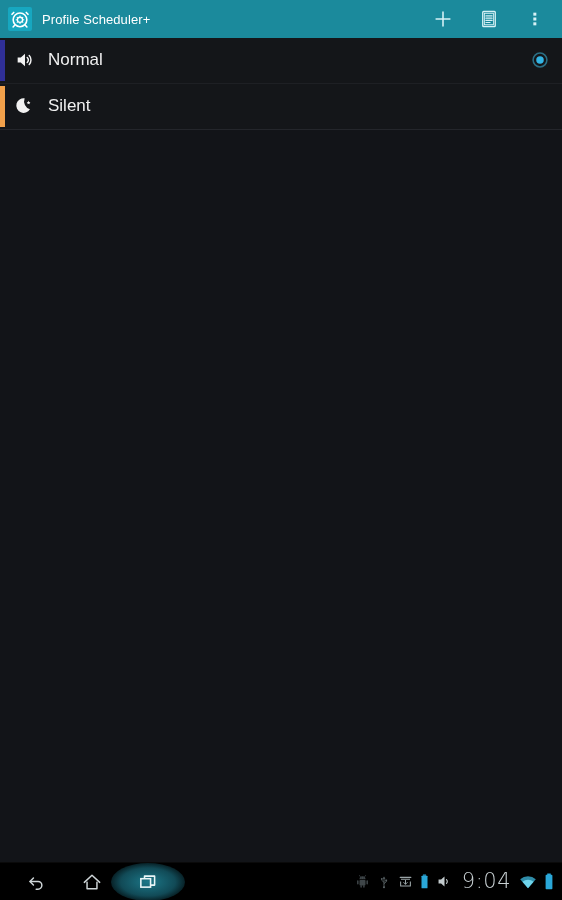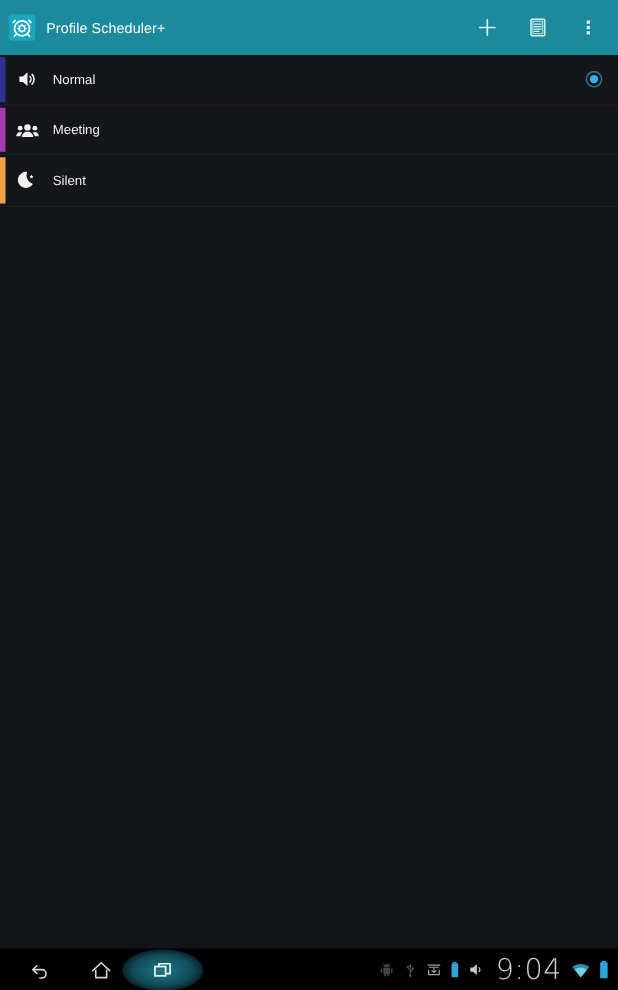--- a/index.html
+++ b/index.html
@@ -12,21 +12,21 @@
   #screen {
     position: relative;
     width: 562px; height: 900px;
     background: #121418;
     display: flex;
     flex-direction: column;
   }
 
   
   .action-bar {
-    height: 50px;
+    height: 38px;
     background: #1b8a9c;
     display: flex;
     align-items: center;
     padding: 0 4px 0 8px;
     flex: none;
     position: relative;
     box-shadow: 0 1px 0 rgba(0,0,0,.35);
   }
   .app-icon {
     width: 24px; height: 24px;
@@ -71,21 +71,21 @@
     border-radius: 0;
   }
   .row-icon {
     width: 26px; height: 26px;
     margin-left: 12px;
     display: flex; align-items: center; justify-content: center;
     flex: none;
   }
   .row-label {
     color: #f0f0f0;
-    font-size: 12px;
+    font-size: 17px;
     margin-left: 10px;
     white-space: nowrap;
   }
   .row-spacer { flex: 1 1 auto; }
   .radio {
     width: 18px; height: 18px;
     margin-right: 13px;
     flex: none;
     display: flex; align-items: center; justify-content: center;
   }
@@ -124,21 +124,21 @@
   .status-area {
     margin-left: auto;
     display: flex;
     align-items: center;
     padding-right: 8px;
     gap: 7px;
   }
   .status-icon { display: flex; align-items: center; justify-content: center; flex: none; }
   .clock {
     color: #c9d1d4;
-    font-size: 26px;
+    font-size: 21px;
     font-weight: 300;
     letter-spacing: .5px;
     font-family: "DejaVu Sans", sans-serif;
     margin: 0 1px 0 2px;
     line-height: 1;
   }
 </style>
 </head>
 <body>
 
@@ -215,36 +215,20 @@
       <div class="row-label">Normal</div>
       <div class="row-spacer"></div>
       <div class="radio">
         <svg width="18" height="18" viewBox="0 0 24 24">
           <circle cx="12" cy="12" r="9.2" fill="none" stroke="#2b6f85" stroke-width="2"></circle>
           <circle cx="12" cy="12" r="5" fill="#33b5e5"></circle>
         </svg>
       </div>
     </div>
 
-    <div class="row">
-      <div class="color-bar" style="background:#a43bb0"></div>
-      <div class="row-icon">
-        <svg width="22" height="22" viewBox="0 0 24 24">
-          <circle cx="12" cy="9.6" r="3.2" fill="#f2f2f2"></circle>
-          <path d="M6.4 19.2 c0-3.2 2.5-5.2 5.6-5.2 s5.6 2 5.6 5.2 z" fill="#f2f2f2"></path>
-          <circle cx="4.7" cy="10.4" r="2.4" fill="#f2f2f2"></circle>
-          <path d="M0.8 18.4 c0-2.6 1.8-4.2 3.9-4.2 c.9 0 1.7.3 2.3.7 c-1.2 1-1.9 2.2-2 3.5 z" fill="#f2f2f2"></path>
-          <circle cx="19.3" cy="10.4" r="2.4" fill="#f2f2f2"></circle>
-          <path d="M23.2 18.4 c0-2.6-1.8-4.2-3.9-4.2 c-.9 0-1.7.3-2.3.7 c1.2 1 1.9 2.2 2 3.5 z" fill="#f2f2f2"></path>
-        </svg>
-      </div>
-      <div class="row-label">Meeting</div>
-      <div class="row-spacer"></div>
-      <div class="radio"></div>
-    </div>
 
 
     <div class="row">
       <div class="color-bar" style="background:#f2a14b"></div>
       <div class="row-icon">
         <svg width="22" height="22" viewBox="0 0 24 24">
           <path d="M17.4 15.6 A8 8 0 1 1 11.6 3.6 A9.2 9.2 0 0 0 17.4 15.6 Z" fill="#f2f2f2"></path>
           <path d="M15.9 6.2 l.62 1.32 1.42.2 -1.03 1.0 .25 1.43 -1.26-.68 -1.27.68 .25-1.43 -1.03-1.0 1.43-.2 z" fill="#f2f2f2"></path>
         </svg>
       </div>

